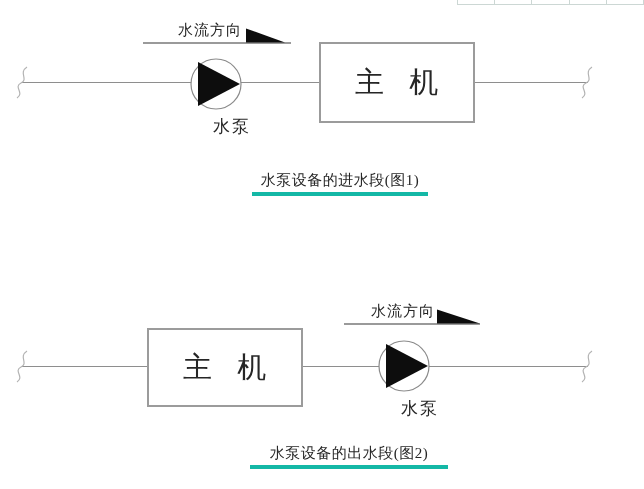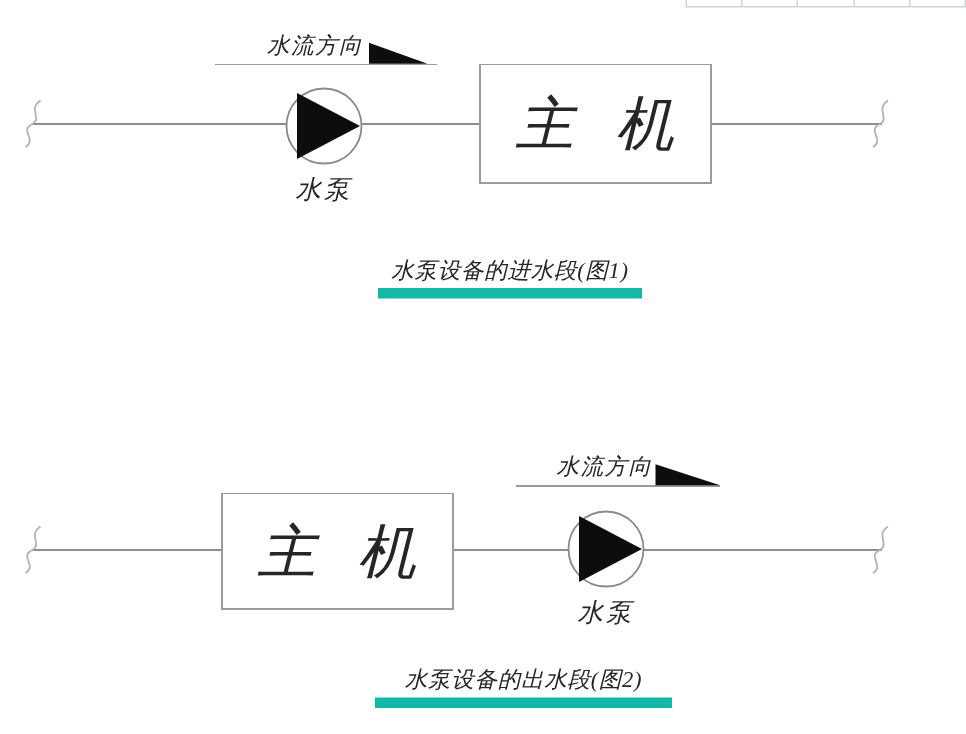--- a/index.html
+++ b/index.html
@@ -6,30 +6,30 @@
   .canvas {
     position: relative;
     width: 644px;
     height: 489px;
     background: #ffffff;
     overflow: hidden;
     font-family: "Liberation Serif", "DejaVu Serif", serif;
     color: #262626;
   }
   .diagram-svg { position:absolute; left:0; top:0; }
-  .label { position:absolute; white-space:nowrap;font-style:italic; }
+  .label { position:absolute; white-space:nowrap; }
   .flow-label { font-size:15px; text-align:center; letter-spacing:1px; }
-  .pump-label { font-size:17px; text-align:center; letter-spacing:2px; }
+  .pump-label { font-size:17px; text-align:right; letter-spacing:2px; }
   .host-label {
     display:flex; align-items:center; justify-content:center;
-    font-size:39px; word-spacing:16px; letter-spacing:1px;
+    font-size:29px; word-spacing:16px; letter-spacing:1px;
   }
   .caption {
     font-size:15px; text-align:center; letter-spacing:0.5px;
-    border-bottom:7px solid #14b8a6; padding-bottom:2px;
+    border-bottom:4px solid #14b8a6; padding-bottom:2px;
   }
   
   .table-sliver {
     position:absolute; left:457px; top:0; width:187px; height:4px;
     border-bottom:1px solid #ccd7d4;
     display:flex; justify-content:space-between;
   }
   .table-sliver span { width:1px; height:4px; background:#ccd7d4; }
 </style>
 </head>

